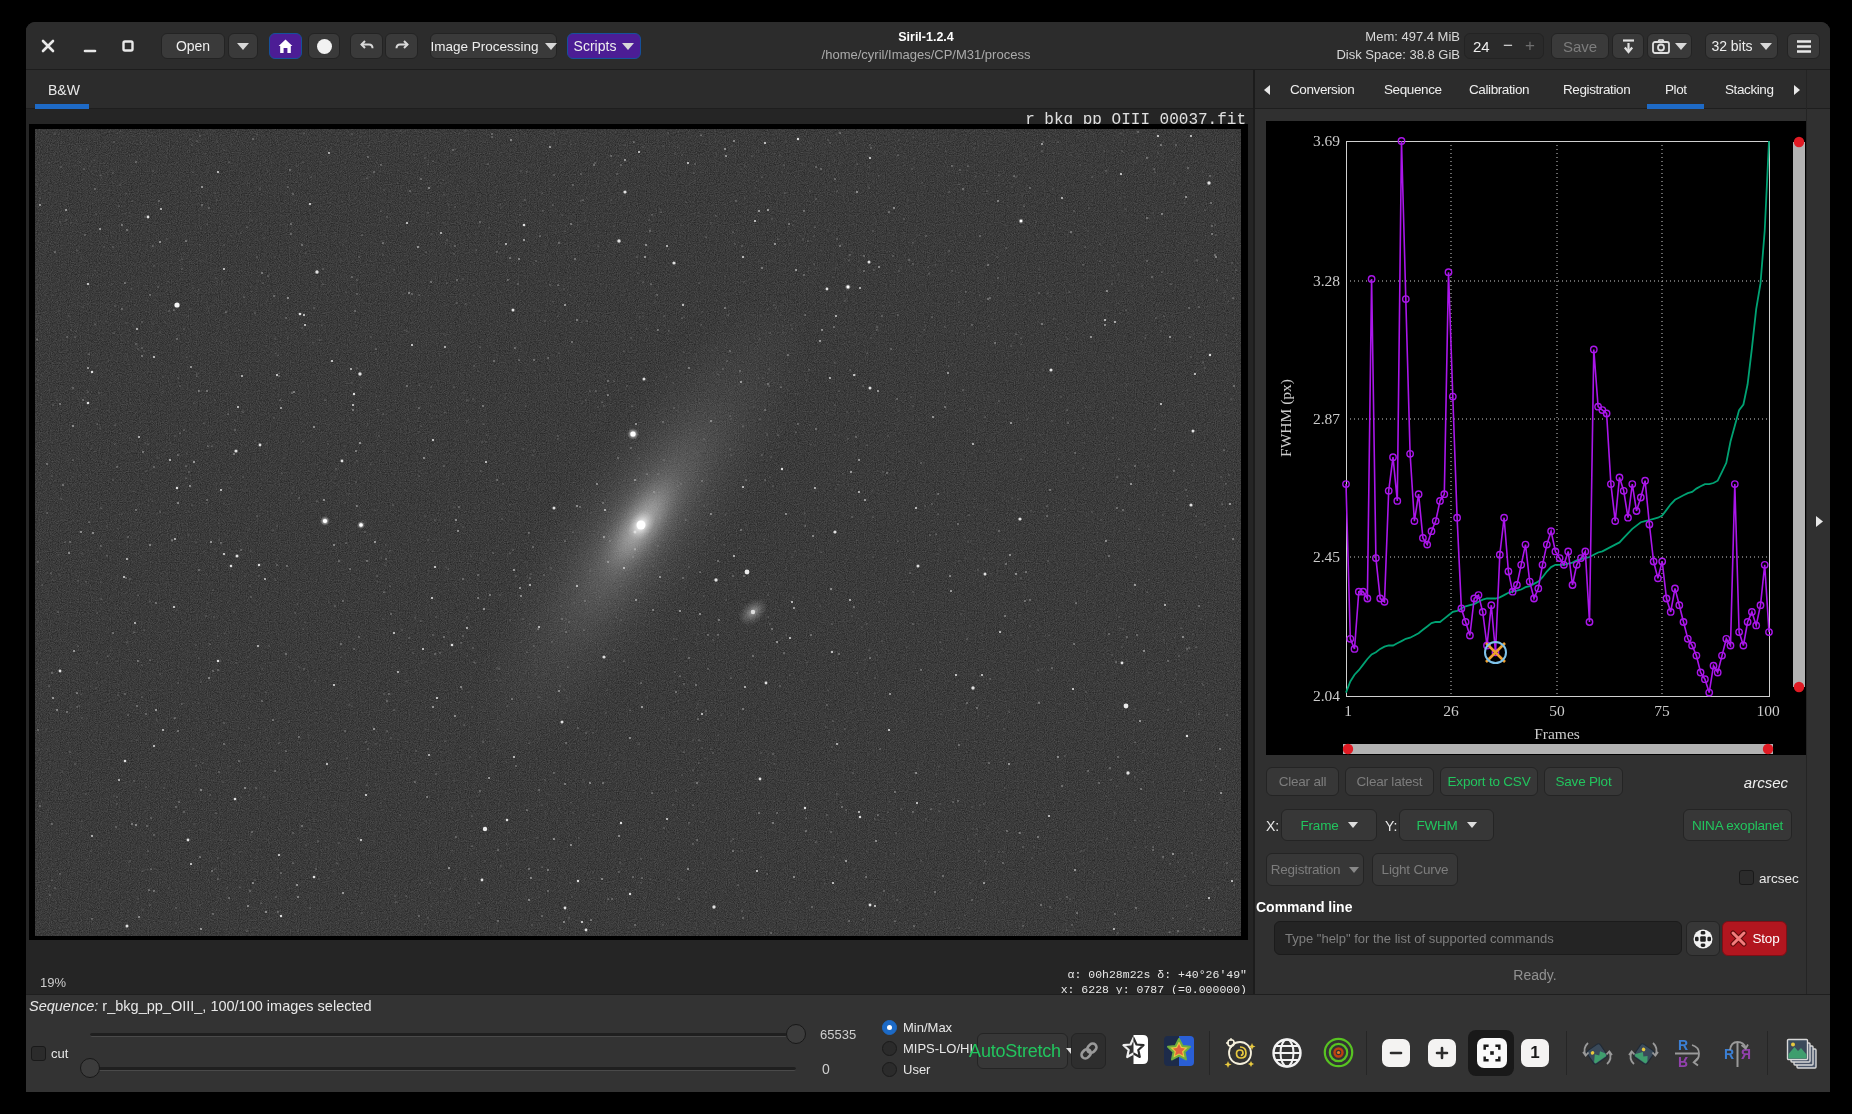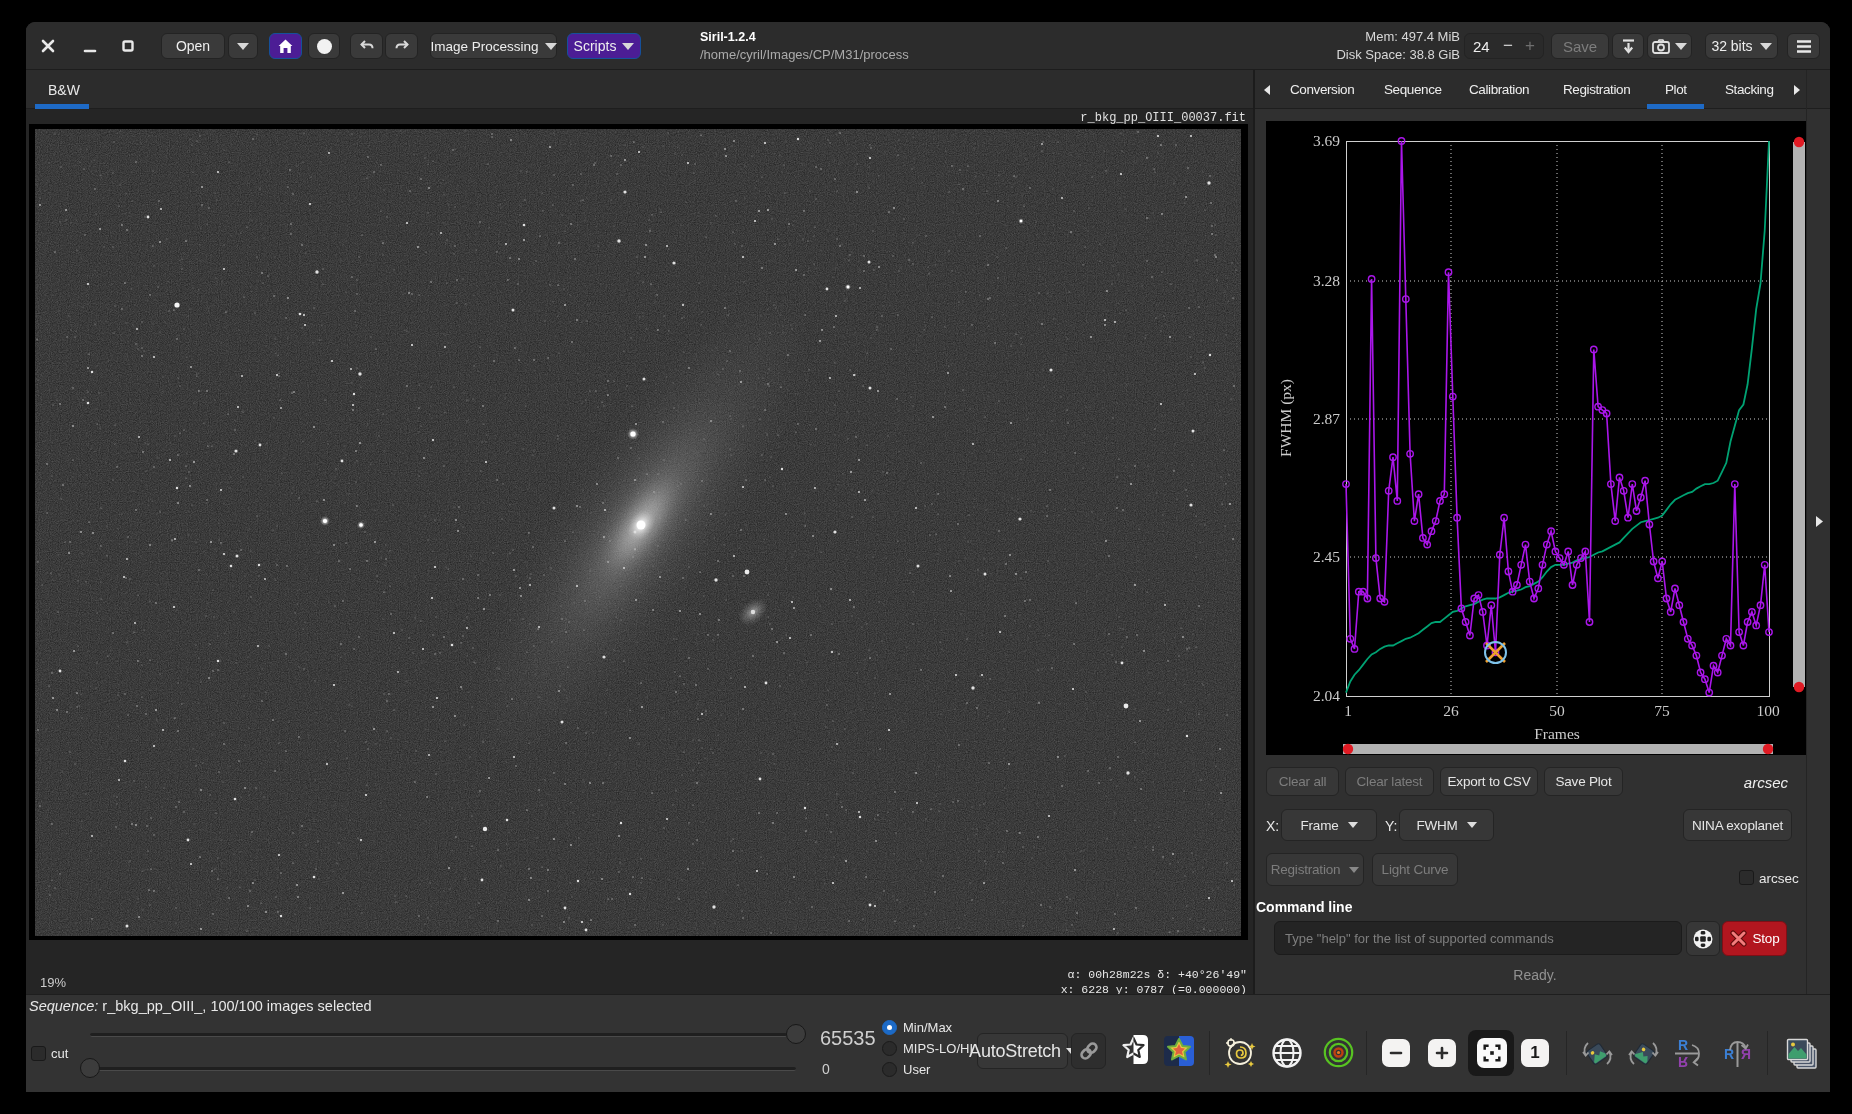--- a/index.html
+++ b/index.html
@@ -3,41 +3,41 @@
 *{margin:0;padding:0;box-sizing:border-box}
 html,body{width:1852px;height:1114px;background:#000;overflow:hidden}
 body{font-family:"Liberation Sans",sans-serif;color:#e8e8e8;font-size:15px;position:relative}
 #win{position:absolute;left:26px;top:22px;width:1804px;height:1070px;background:#303030;border-radius:9px 9px 0 0}
 
 #hdr{position:absolute;left:0;top:0;width:100%;height:48px;background:#2c2c2c;border-radius:9px 9px 0 0;border-bottom:1px solid #1d1d1d}
 .hbtn{position:absolute;top:11px;height:26px;white-space:nowrap;background:#3a3a3a;border:1px solid #232323;border-radius:6px;display:flex;align-items:center;justify-content:center;color:#eee;font-size:15px}
 .hbtn.blue{background:#4c1d95;border-color:#15509a}
 .wctl{position:absolute;top:0;height:48px;width:34px;display:flex;align-items:center;justify-content:center}
 .tri{width:0;height:0;border-left:6px solid transparent;border-right:6px solid transparent;border-top:7px solid #d8d8d8;display:inline-block}
-#title{position:absolute;top:5px;left:674px;width:452px;}
+#title{position:absolute;top:5px;left:674px;width:452px;text-align:center}
 #title b{font-size:12.5px;color:#fff}
 #title div{font-size:13px;color:#ababab;margin-top:3px}
 #meminfo{position:absolute;top:6px;right:370px;text-align:right;font-size:13px;color:#d8d8d8;line-height:18px}
 
 #main{position:absolute;left:0;top:48px;width:100%;height:924px}
 #lpane{position:absolute;left:0;top:0;width:1227px;height:924px;background:#252525}
 #rpane{position:absolute;left:1229px;top:0;width:575px;height:924px;background:#303030}
 #vdiv{position:absolute;left:1227px;top:0;width:2px;height:924px;background:#1c1c1c}
 .tabbar{position:absolute;left:0;top:0;width:100%;height:39px;background:#2c2c2c;border-bottom:1px solid #1e1e1e}
 .tab{position:absolute;top:0;height:39px;display:flex;align-items:center;font-size:14px;color:#e8e8e8}
 .tabline{position:absolute;height:5px;background:#1e6ac6;top:34px}
 
-#fname{position:absolute;right:7px;top:41px;font-family:"Liberation Mono",monospace;font-size:12px;color:#e0e0e0}
+#fname{position:absolute;right:7px;top:41px;font-family:"Liberation Mono",monospace;font-size:16px;color:#e0e0e0}
 #canvasf{position:absolute;left:3px;top:54px;width:1219px;height:816px;background:#000}
 #coords{position:absolute;right:6px;top:897px;text-align:right;font-family:"Liberation Mono",monospace;font-size:11.5px;color:#e8e8e8;line-height:15px}
 #zoomlbl{position:absolute;left:14px;top:905px;font-size:13px;color:#ccc}
 
 .rtab{position:absolute;top:0;height:39px;display:flex;align-items:center;font-size:13.5px;letter-spacing:-0.4px;color:#eee}
 #plotbox{position:absolute;left:11px;top:51px;width:540px;height:634px;background:#000}
-.pbtn{position:absolute;height:29px;background:#373737;border:1px solid #242424;border-radius:6px;display:flex;align-items:center;justify-content:center;font-size:13.5px;letter-spacing:-0.2px;color:#e5e5e5;white-space:nowrap}
+.pbtn{position:absolute;height:29px;background:#373737;border:1px solid #242424;border-radius:6px;display:flex;align-items:center;justify-content:center;font-size:13.5px;letter-spacing:-0.2px;color:#22c55e;white-space:nowrap}
 .pbtn.dis{color:#7d7d7d}
 .ddarrow{width:0;height:0;border-left:5px solid transparent;border-right:5px solid transparent;border-top:6px solid #ddd;display:inline-block;margin-left:9px}
 .ddarrow.g{border-top-color:#888}
 #cmdlbl{position:absolute;left:1px;top:829px;font-weight:bold;font-size:14px;color:#fff}
 #cmdentry{position:absolute;left:19px;top:851px;width:408px;height:34px;background:#242424;border:1px solid #1b1b1b;border-radius:6px;color:#7f7f7f;font-size:13px;display:flex;align-items:center;padding-left:10px}
 #ready{position:absolute;left:0;top:897px;width:560px;text-align:center;color:#919191;font-size:14px}
 
 #bot{position:absolute;left:0;top:972px;width:100%;height:98px;background:#333333;border-top:1px solid #1e1e1e}
 #seq{position:absolute;left:3px;top:3px;font-size:14.5px}
 #seq i{font-weight:normal}
@@ -3090,21 +3090,21 @@
     <div style="position:absolute;left:551px;top:0;width:1px;height:924px;background:#242424"></div>
     <div style="position:absolute;left:560px;top:444px"><svg width="9" height="13" viewBox="0 0 9 13">
             <path d="M1 1 L8 6.5 L1 12 Z" fill="#e8e8e8"></path>
           </svg></div>
     </div>
   </div>
   <div id="bot">
     <div id="seq"><i>Sequence:</i> r_bkg_pp_OIII_, 100/100 images selected</div>
     <div class="slider" style="left:64px;top:38px;width:697px"></div>
     <div class="knob" style="left:760px;top:29px"></div>
-    <div style="position:absolute;left:794px;top:32px;font-size:20px;color:#cfcfcf">65535</div>
+    <div style="position:absolute;left:794px;top:32px;font-size:13px;color:#cfcfcf">65535</div>
     <div class="cbox" style="left:5px;top:51px"></div>
     <div class="rlbl" style="left:25px;top:51px">cut</div>
     <div class="slider" style="left:69px;top:72px;width:701px"></div>
     <div class="knob" style="left:54px;top:63px"></div>
     <div style="position:absolute;left:796px;top:66px;font-size:14px;color:#cfcfcf">0</div>
     <div class="radio on" style="left:856px;top:25px"></div>
       <div class="rlbl" style="left:877px;top:25px">Min/Max</div>
     <div class="radio" style="left:856px;top:46px"></div>
       <div class="rlbl" style="left:877px;top:46px">MIPS-LO/HI</div>
     <div class="radio" style="left:856px;top:67px"></div>

